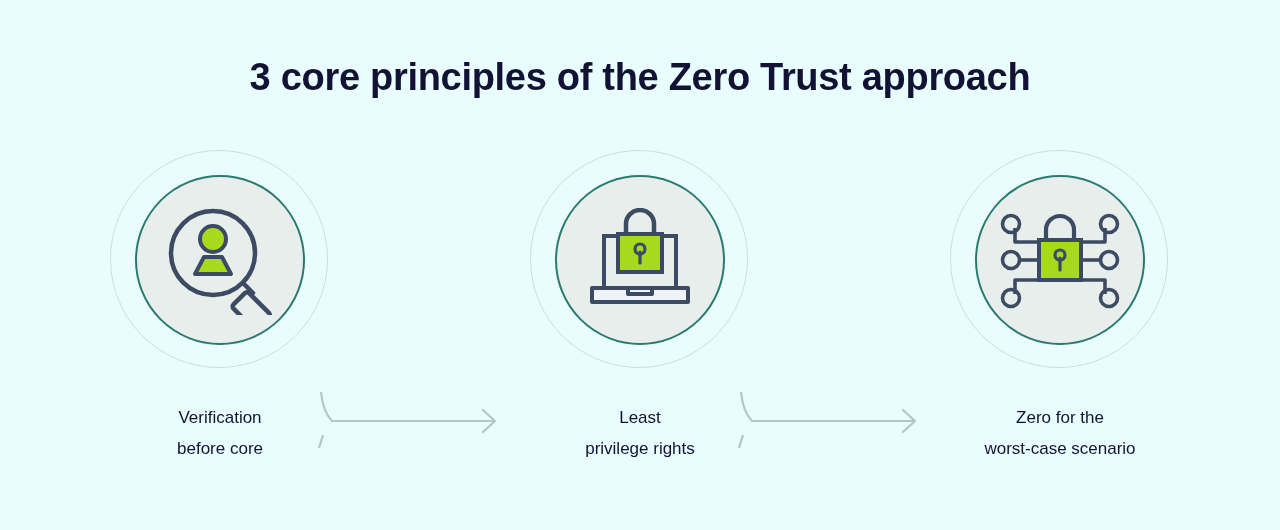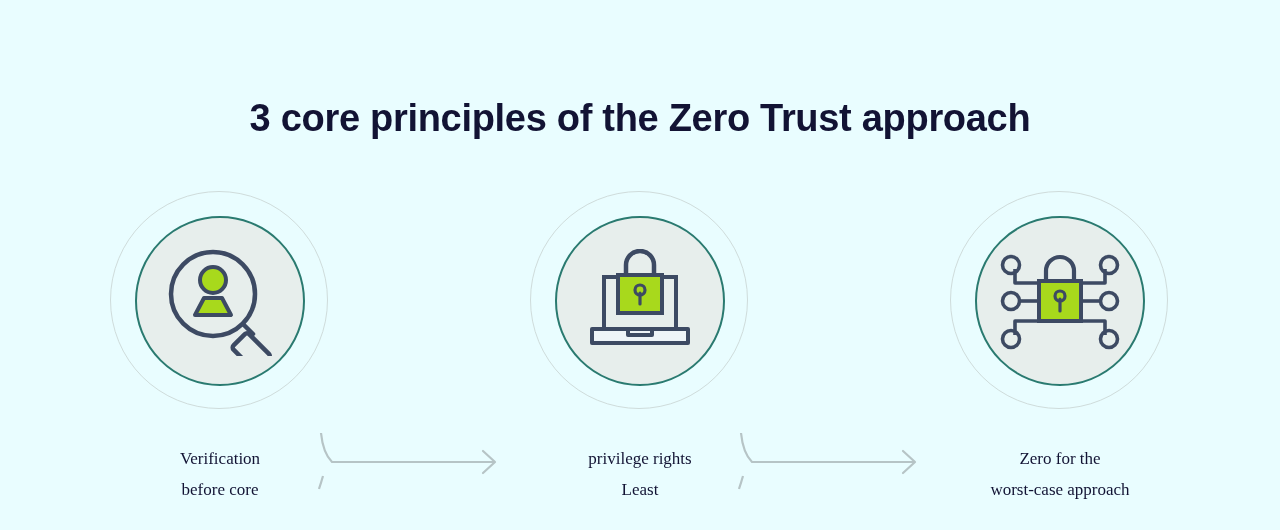--- a/index.html
+++ b/index.html
@@ -11,21 +11,20 @@
     height: 530px;
     overflow: hidden;
     font-family: "Liberation Sans", sans-serif;
     background: #e9fdff;
   }
   .page {
     position: relative;
     width: 1280px;
     height: 414px;
     background: #e9fdff;
-    margin-top: 41px;
   }
   .title {
     position: absolute;
     top: 52px;
     left: 0;
     width: 1280px;
     text-align: center;
     font-size: 38px;
     font-weight: bold;
     letter-spacing: -0.3px;
@@ -85,21 +84,20 @@
 
   .caption {
     position: absolute;
     top: 252px;
     left: -20px;
     width: 280px;
     text-align: center;
     font-size: 17px;
     color: #121334;
     line-height: 31px;
-    font-family: Liberation Serif, serif;
   }
   .caption span { display: block; }
 
   .arrow {
     position: absolute;
     top: 0;
     height: 60px;
   }
   .arrow-1 { left: 318px; top: 240px; width: 195px; }
   .arrow-2 { left: 738px; top: 240px; width: 195px; }
@@ -153,22 +151,22 @@
               <path d="M48 80 L48 86 L72 86 L72 80" fill="none" stroke="#3d4a63" stroke-width="4" stroke-linejoin="round"></path>
               <path d="M46 28 L46 16 A14 14 0 0 1 74 16 L74 28" fill="none" stroke="#3d4a63" stroke-width="4.5"></path>
               <rect x="38" y="26" width="44" height="38" fill="#a8d91c" stroke="#3d4a63" stroke-width="4"></rect>
               <circle cx="60" cy="41" r="5" fill="none" stroke="#3d4a63" stroke-width="3.2"></circle>
               <line x1="60" y1="44" x2="60" y2="55" stroke="#3d4a63" stroke-width="3.2" stroke-linecap="round"></line>
             </svg>
           </span>
         </div>
       </div>
       <div class="caption">
+        <span>Least</span>
         <span>privilege rights</span>
-        <span>Least</span>
       </div>
     </div>
 
     <div class="arrow arrow-2">
       <svg width="195" height="60" viewBox="0 0 195 60">
         <path d="M3 2 Q5 22 14 31 L176 31" fill="none" stroke="#b6c4c6" stroke-width="2.2"></path>
         <polyline points="165,20 177,31 165,42" fill="none" stroke="#b6c4c6" stroke-width="2.2" stroke-linecap="round" stroke-linejoin="round"></polyline>
         <path d="M5 45 Q3 52 1 58" fill="none" stroke="#b6c4c6" stroke-width="2.2"></path>
       </svg>
     </div>
@@ -194,18 +192,18 @@
               <path d="M50 32 L50 20 A14 14 0 0 1 78 20 L78 32" fill="none" stroke="#3d4a63" stroke-width="4.2"></path>
               <rect x="43" y="30" width="42" height="40" fill="#a8d91c" stroke="#3d4a63" stroke-width="4"></rect>
               <circle cx="64" cy="45" r="5" fill="none" stroke="#3d4a63" stroke-width="3.2"></circle>
               <line x1="64" y1="48" x2="64" y2="60" stroke="#3d4a63" stroke-width="3.2" stroke-linecap="round"></line>
             </svg>
           </span>
         </div>
       </div>
       <div class="caption">
         <span>Zero for the</span>
-        <span>worst-case approach</span>
+        <span>worst-case scenario</span>
       </div>
     </div>
 
   </div>
 </div>
 
 </body></html>

